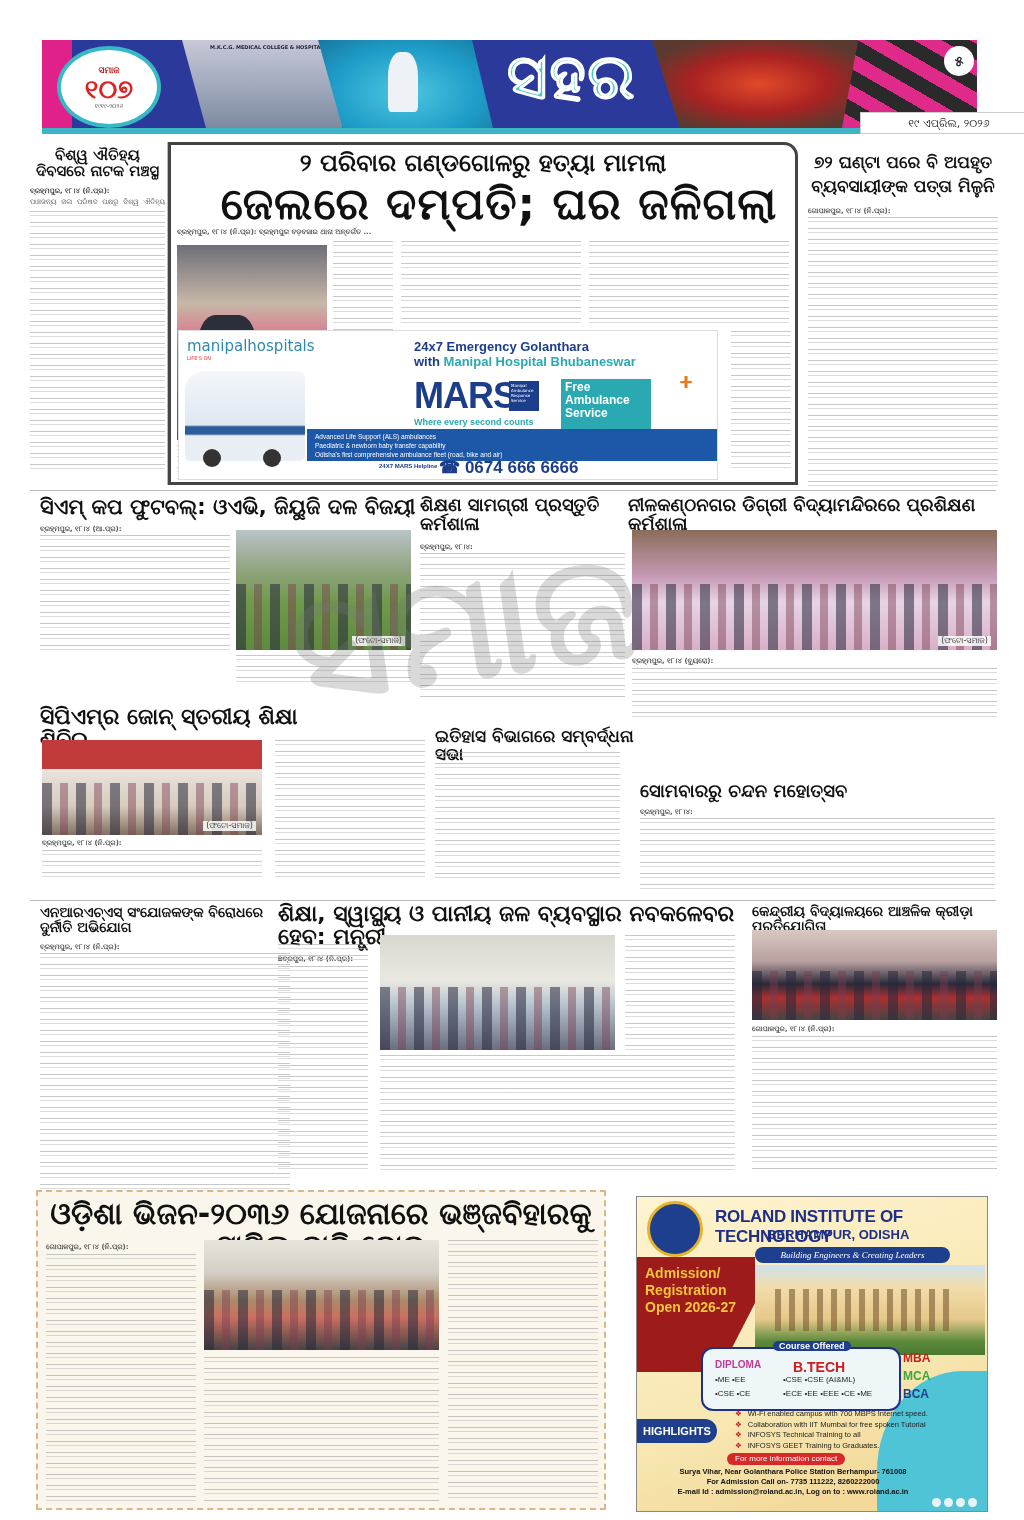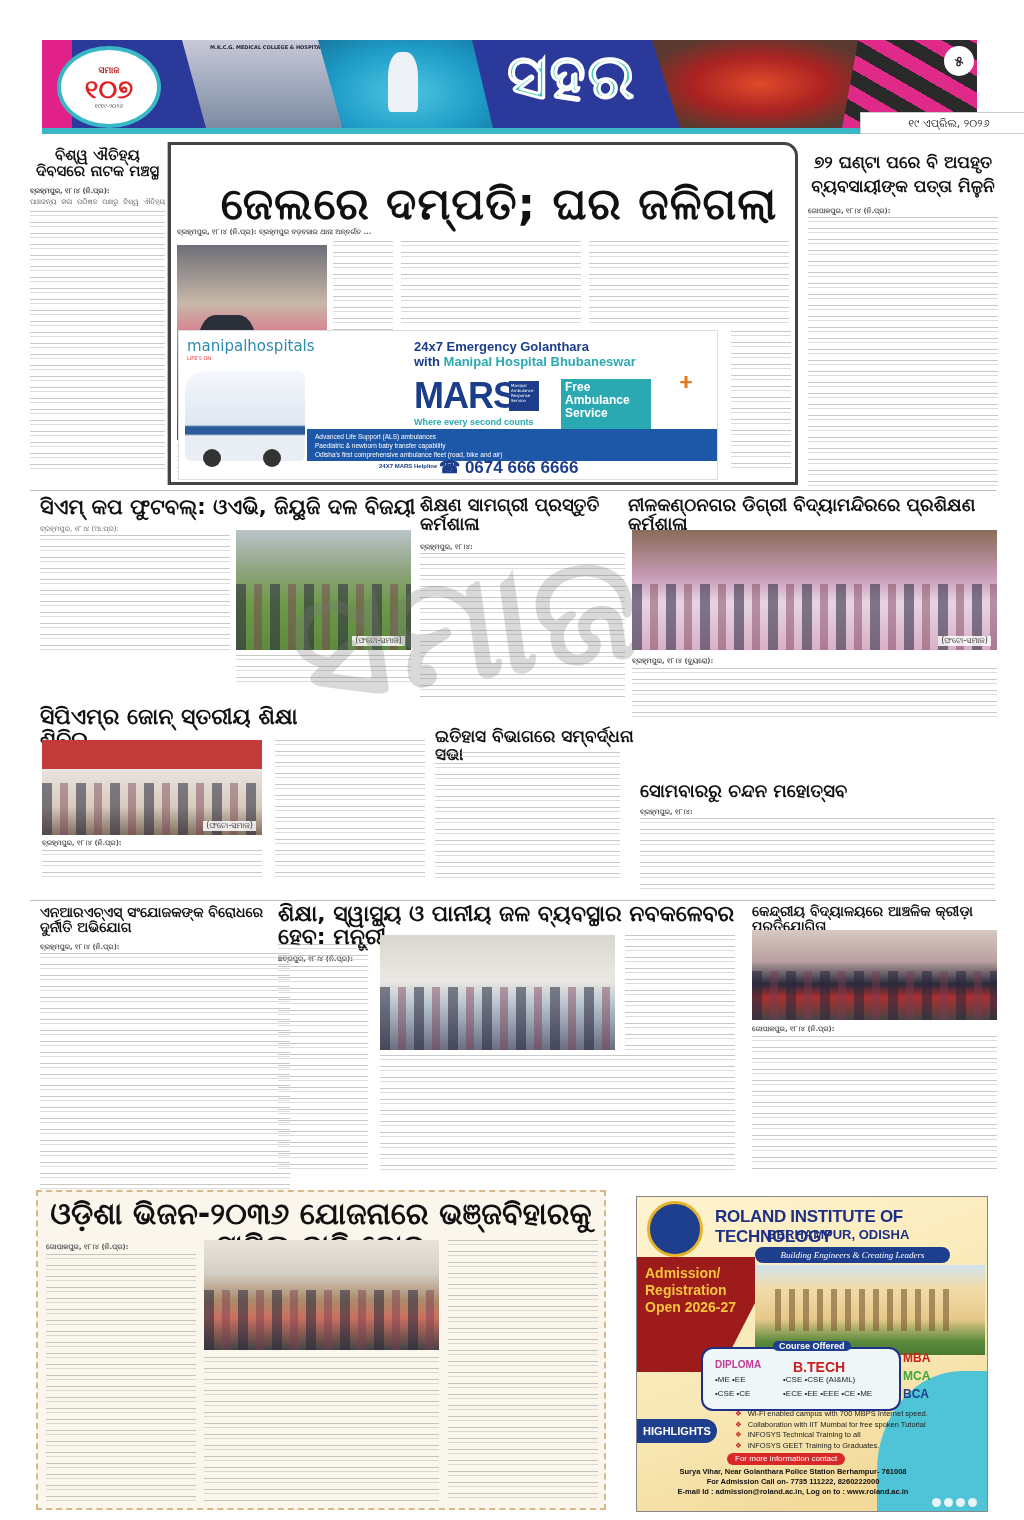--- a/index.html
+++ b/index.html
@@ -127,20 +127,21 @@
 
 <div class="block" style="left:30px;top:148px;width:135px;">
   <div class="hl" style="font-size:15px;text-align:center;">ବିଶ୍ୱ ଐତିହ୍ୟ ଦିବସରେ ନାଟକ ମଞ୍ଚସ୍ଥ</div>
   <div class="txt" style="margin-top:6px;font-weight:bold;color:#444;">ବ୍ରହ୍ମପୁର, ୧୮।୪ (ନି.ପ୍ର):</div>
   <div class="txt" style="height:12px;">ପାଞ୍ଚଜନ୍ୟ କଳା ପରିଷଦ ପକ୍ଷରୁ ବିଶ୍ୱ ଐତିହ୍ୟ ଦିବସ ପାଳନ ଅବସରରେ ପ୍ରଗତି କଳା ପରିଷଦ...</div>
   <div class="lines" style="height:260px;margin-top:2px;"></div>
 </div>
 <div class="rule-v" style="left:167px;top:142px;height:343px;"></div>
 
 <div class="lead-box">
+  <div class="lead-kicker hl">୨ ପରିବାର ଗଣ୍ଡଗୋଳରୁ ହତ୍ୟା ମାମଲା</div>
   <div class="lead-title hl">ଜେଲରେ ଦମ୍ପତି; ଘର ଜଳିଗଲା</div>
   <div class="photo fire-photo">
     <div class="man"></div>
       <div class="vest"></div>
     <span class="cap">(ଫଟୋ-ସମାଜ)</span>
   </div>
   <div class="txt" style="position:absolute;left:6px;top:82px;width:610px;height:12px;font-weight:bold;">ବ୍ରହ୍ମପୁର, ୧୮।୪ (ନି.ପ୍ର): ବ୍ରହ୍ମପୁର ବଡ଼ବଜାର ଥାନା ଅନ୍ତର୍ଗତ ...</div>
   <div class="lines" style="position:absolute;left:162px;top:96px;width:60px;height:200px;"></div>
   <div class="lines" style="position:absolute;left:230px;top:96px;width:180px;height:88px;"></div>
   <div class="lines" style="position:absolute;left:418px;top:96px;width:200px;height:88px;"></div>
@@ -172,21 +173,21 @@
 <div class="block" style="left:808px;top:150px;width:190px;">
   <div class="hl" style="font-size:17px;text-align:center;line-height:24px;">୭୨ ଘଣ୍ଟା ପରେ ବି ଅପହୃତ ବ୍ୟବସାୟୀଙ୍କ ପତ୍ତା ମିଳୁନି</div>
   <div class="txt" style="margin-top:8px;font-weight:bold;">ଗୋପାଳପୁର, ୧୮।୪ (ନି.ପ୍ର):</div>
   <div class="lines" style="height:270px;"></div>
 </div>
 
 <div class="rule-h" style="left:30px;top:490px;width:966px;"></div>
 
 <div class="block" style="left:40px;top:496px;width:400px;">
   <div class="hl" style="font-size:21px;">ସିଏମ୍ କପ ଫୁଟବଲ୍: ଓଏଭି, ଜିୟୁଜି ଦଳ ବିଜୟୀ</div>
-  <div class="txt" style="margin-top:6px;font-weight:normal;width:190px;">ବ୍ରହ୍ମପୁର, ୧୮।୪ (ଆ.ପ୍ର):</div>
+  <div class="txt" style="margin-top:6px;font-weight:bold;width:190px;">ବ୍ରହ୍ମପୁର, ୧୮।୪ (ଆ.ପ୍ର):</div>
   <div class="lines" style="width:190px;height:120px;"></div>
 </div>
 <div class="photo ph-football people" style="left:236px;top:530px;width:175px;height:120px;">
   <span class="cap">(ଫଟୋ-ସମାଜ)</span>
 </div>
 <div class="lines" style="position:absolute;left:236px;top:655px;width:175px;height:30px;"></div>
 
 <div class="block" style="left:420px;top:496px;width:205px;">
   <div class="hl" style="font-size:18px;">ଶିକ୍ଷଣ ସାମଗ୍ରୀ ପ୍ରସ୍ତୁତି କର୍ମଶାଳା</div>
   <div class="txt" style="margin-top:8px;font-weight:bold;">ବ୍ରହ୍ମପୁର, ୧୮।୪:</div>

